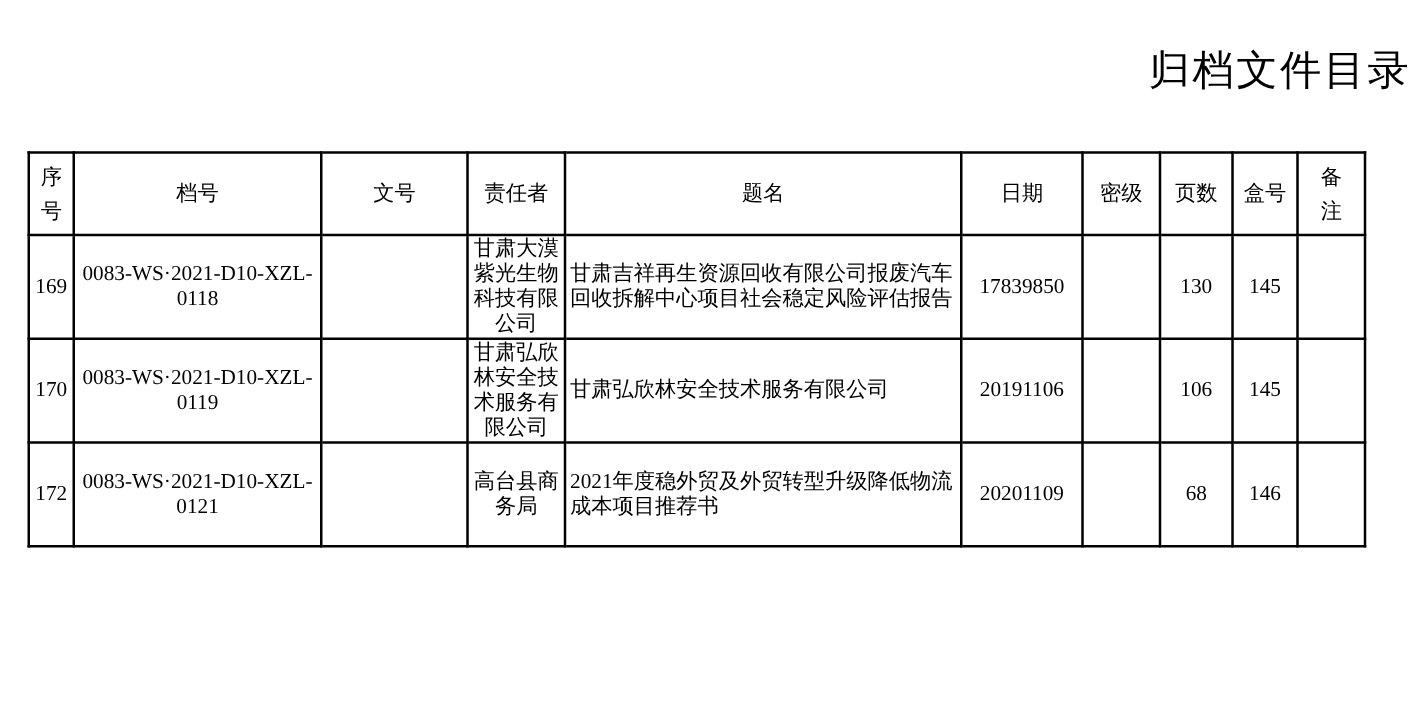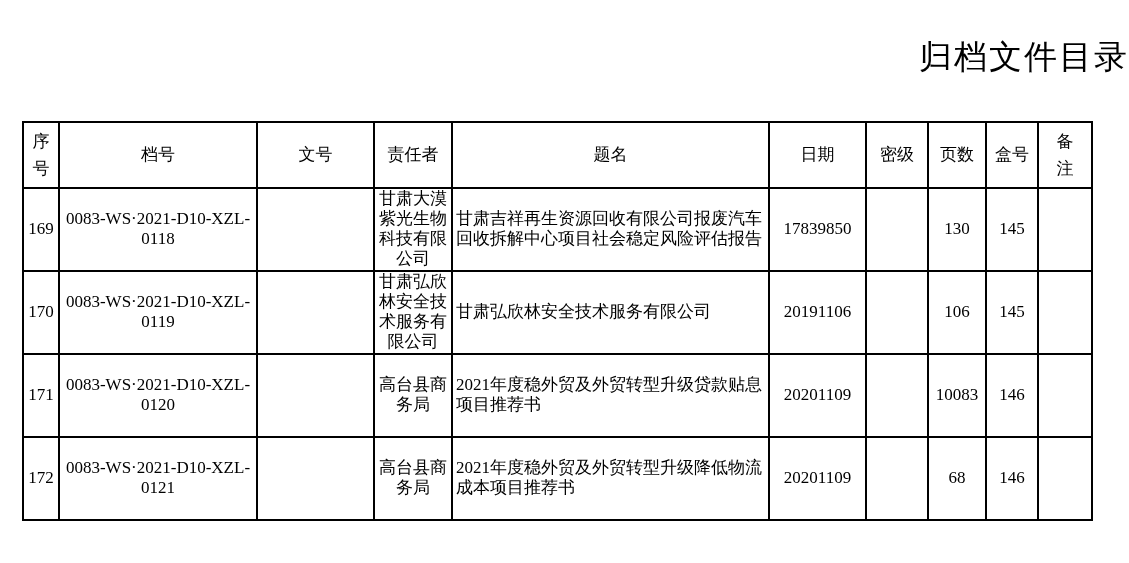--- a/index.html
+++ b/index.html
@@ -117,32 +117,20 @@
       <td></td>
       <td>甘肃弘欣林安全技术服务有限公司</td>
       <td>甘肃弘欣林安全技术服务有限公司</td>
       <td>20191106</td>
       <td></td>
       <td>106</td>
       <td>145</td>
       <td></td>
     </tr>
     <tr>
-      <td>171</td>
-      <td>0083-WS·2021-D10-XZL-0120</td>
-      <td></td>
-      <td>高台县商务局</td>
-      <td>2021年度稳外贸及外贸转型升级贷款贴息项目推荐书</td>
-      <td>20201109</td>
-      <td></td>
-      <td>10083</td>
-      <td>146</td>
-      <td></td>
-    </tr>
-    <tr>
       <td>172</td>
       <td>0083-WS·2021-D10-XZL-0121</td>
       <td></td>
       <td>高台县商务局</td>
       <td>2021年度稳外贸及外贸转型升级降低物流成本项目推荐书</td>
       <td>20201109</td>
       <td></td>
       <td>68</td>
       <td>146</td>
       <td></td>

